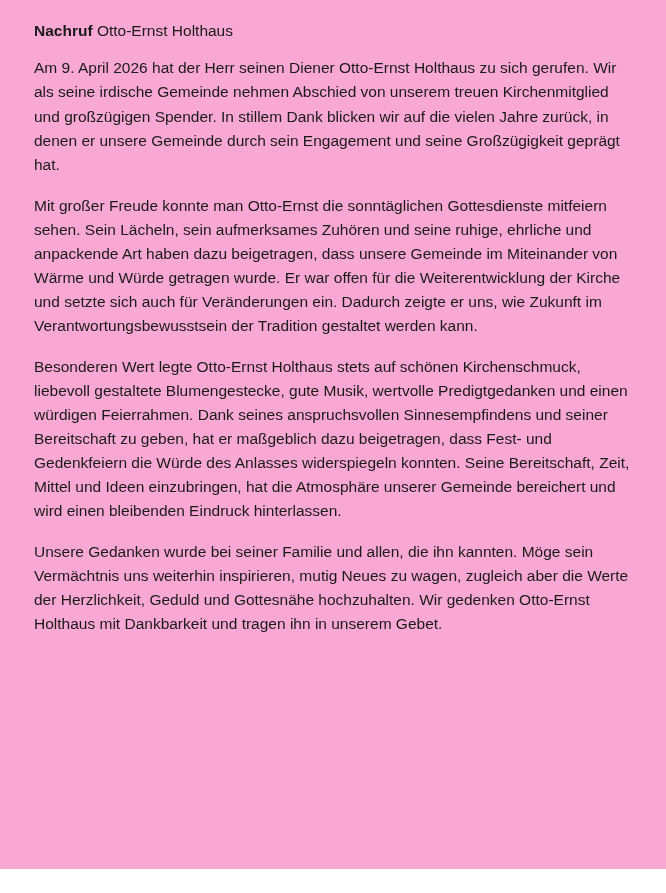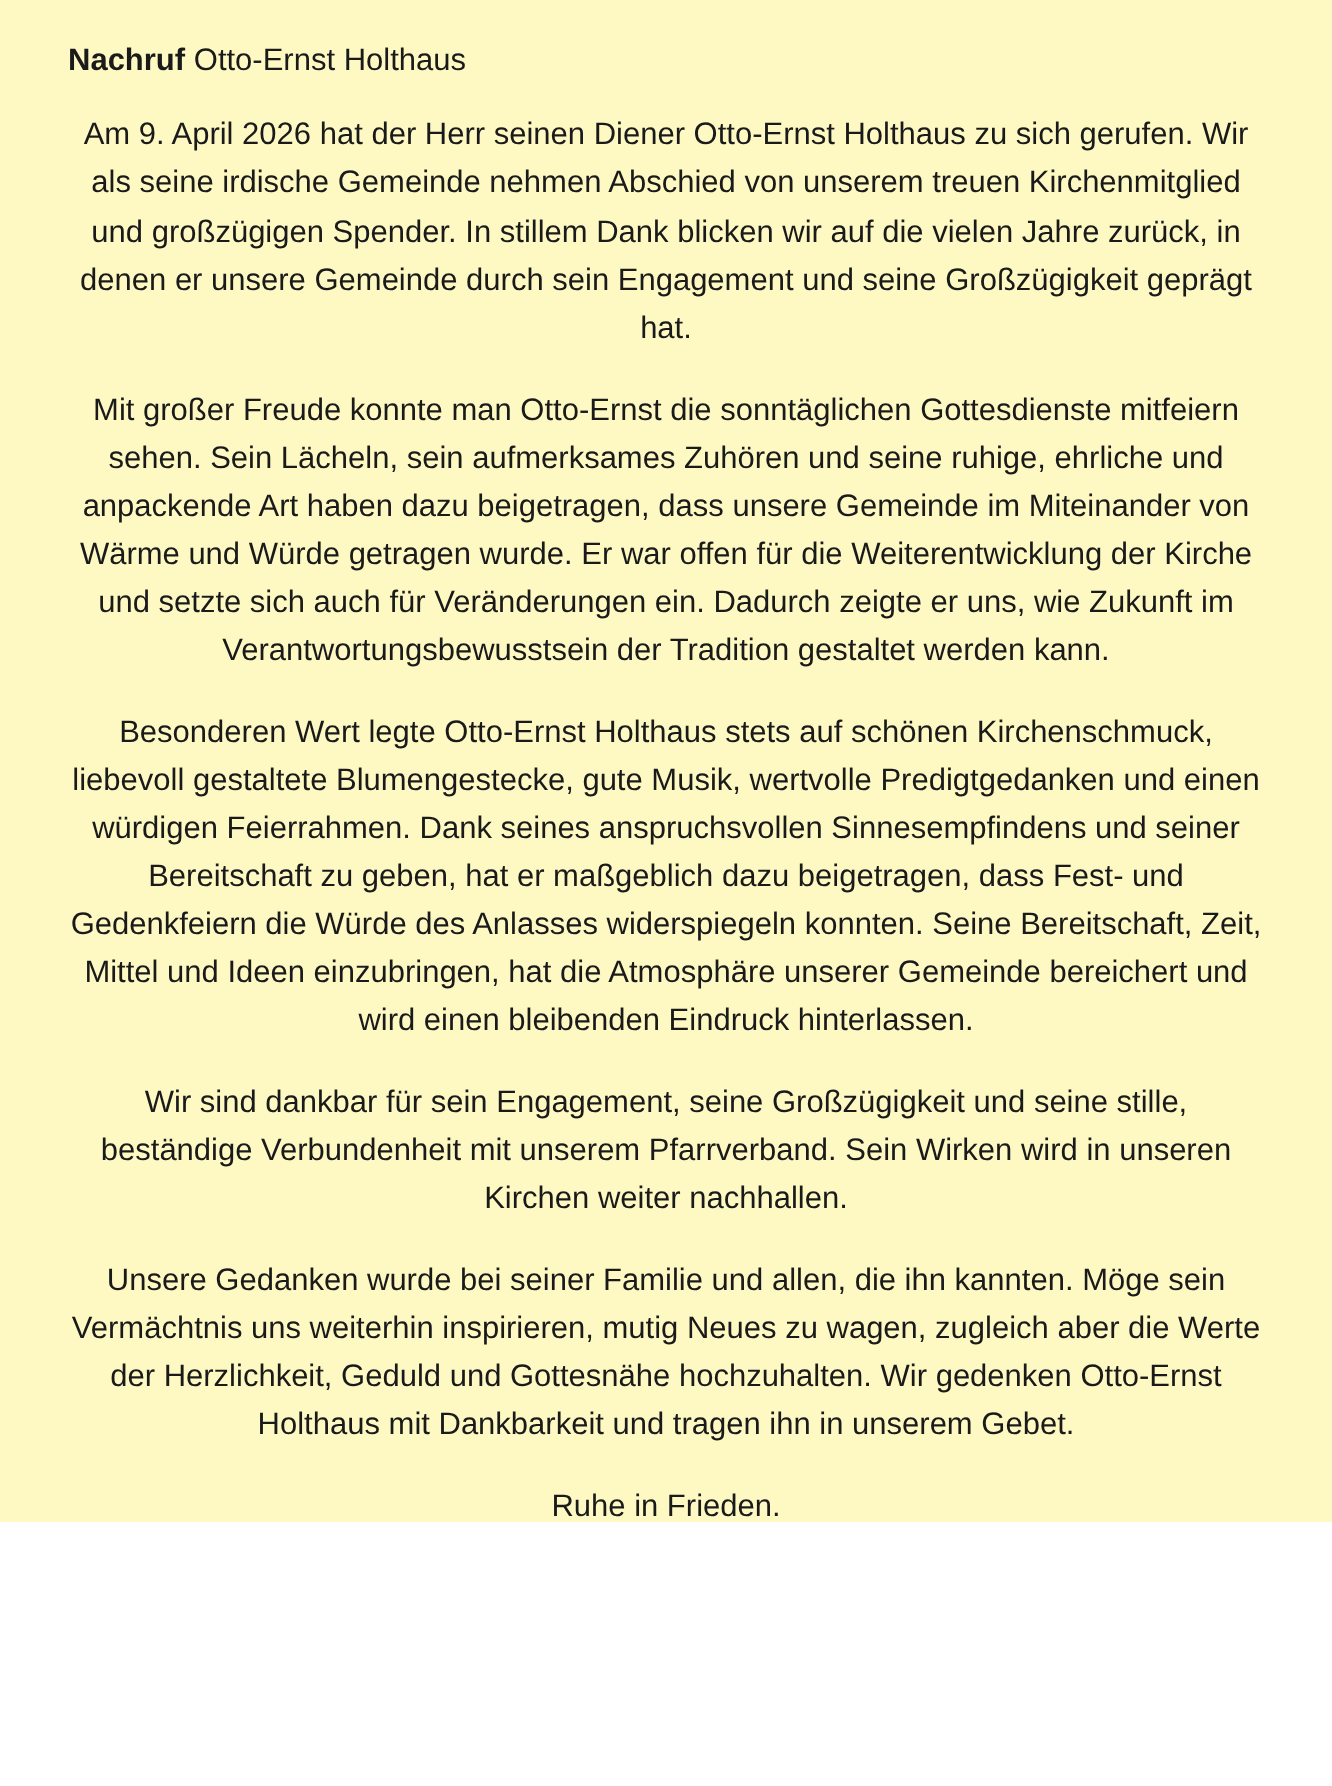--- a/index.html
+++ b/index.html
@@ -10,23 +10,23 @@
   body {
     width: 666px;
     height: 893px;
     font-family: "Liberation Sans", sans-serif;
     color: #1a1a1a;
     overflow: hidden;
   }
   .page {
     position: relative;
     width: 666px;
-    height: 761px;
+    height: 869px;
     box-sizing: border-box;
-    background: #fef9c3;
+    background: #f9a8d4;
   }
   .content {
     position: absolute;
     left: 34px;
     top: 20px;
     width: 598px;
   }
   .heading {
     font-size: 15.5px;
     line-height: 1.45;
@@ -35,37 +35,35 @@
     color: #1a1a1a;
   }
   .heading .lead {
     font-weight: bold;
   }
   p.para {
     font-size: 15.5px;
     line-height: 1.55;
     margin: 0 0 17px 0;
     color: #1a1a1a;
-    text-align: center;
+    text-align: left;
   }
   p.para:last-child {
     margin-bottom: 0;
   }
 </style>
 </head>
 <body>
 
 <div class="page">
   <div class="content">
 
     <div class="heading">
       <span class="lead">Nachruf</span><span> Otto-Ernst Holthaus</span>
     </div>
 
     <p class="para">Am 9. April 2026 hat der Herr seinen Diener Otto-Ernst Holthaus zu sich gerufen. Wir als seine irdische Gemeinde nehmen Abschied von unserem treuen Kirchenmitglied und großzügigen Spender. In stillem Dank blicken wir auf die vielen Jahre zurück, in denen er unsere Gemeinde durch sein Engagement und seine Großzügigkeit geprägt hat.</p>
     <p class="para">Mit großer Freude konnte man Otto-Ernst die sonntäglichen Gottesdienste mitfeiern sehen. Sein Lächeln, sein aufmerksames Zuhören und seine ruhige, ehrliche und anpackende Art haben dazu beigetragen, dass unsere Gemeinde im Miteinander von Wärme und Würde getragen wurde. Er war offen für die Weiterentwicklung der Kirche und setzte sich auch für Veränderungen ein. Dadurch zeigte er uns, wie Zukunft im Verantwortungsbewusstsein der Tradition gestaltet werden kann.</p>
     <p class="para">Besonderen Wert legte Otto-Ernst Holthaus stets auf schönen Kirchenschmuck, liebevoll gestaltete Blumengestecke, gute Musik, wertvolle Predigtgedanken und einen würdigen Feierrahmen. Dank seines anspruchsvollen Sinnesempfindens und seiner Bereitschaft zu geben, hat er maßgeblich dazu beigetragen, dass Fest- und Gedenkfeiern die Würde des Anlasses widerspiegeln konnten. Seine Bereitschaft, Zeit, Mittel und Ideen einzubringen, hat die Atmosphäre unserer Gemeinde bereichert und wird einen bleibenden Eindruck hinterlassen.</p>
-    <p class="para">Wir sind dankbar für sein Engagement, seine Großzügigkeit und seine stille, beständige Verbundenheit mit unserem Pfarrverband. Sein Wirken wird in unseren Kirchen weiter nachhallen.</p>
     <p class="para">Unsere Gedanken wurde bei seiner Familie und allen, die ihn kannten. Möge sein Vermächtnis uns weiterhin inspirieren, mutig Neues zu wagen, zugleich aber die Werte der Herzlichkeit, Geduld und Gottesnähe hochzuhalten. Wir gedenken Otto-Ernst Holthaus mit Dankbarkeit und tragen ihn in unserem Gebet.</p>
-    <p class="para">Ruhe in Frieden.</p>
 
   </div>
 </div>
 
 </body></html>

